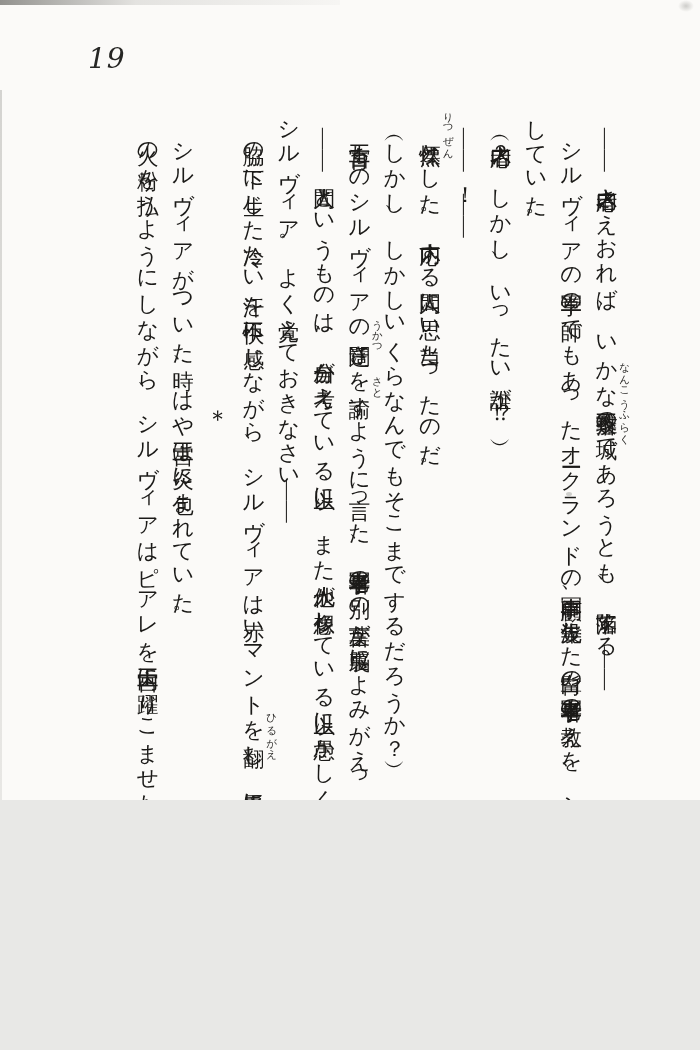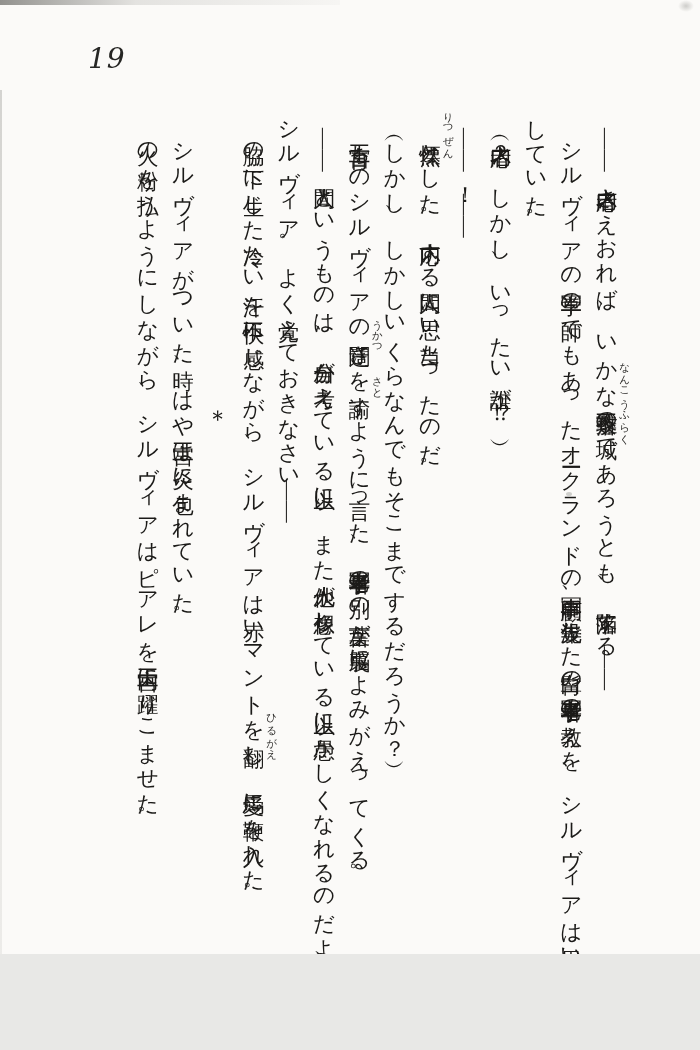--- a/index.html
+++ b/index.html
@@ -1,19 +1,19 @@
 <!DOCTYPE html>
 <html><head>
 <meta charset="utf-8">
 <style>
   html, body { margin: 0; padding: 0; background: #e8e8e6; }
   #page {
     position: relative;
     width: 700px;
-    height: 954px;
+    height: 800px;
     background: #fbfaf8;
     overflow: hidden;
     font-family: "Liberation Serif", serif;
   }
   
   .top-smudge {
     position: absolute; top: 0; left: 0; width: 340px; height: 5px;
     background: linear-gradient(to right, rgba(60,60,55,0.55), rgba(120,120,115,0.18) 40%, rgba(160,160,155,0.05));
   }
   .top-right-speck {

